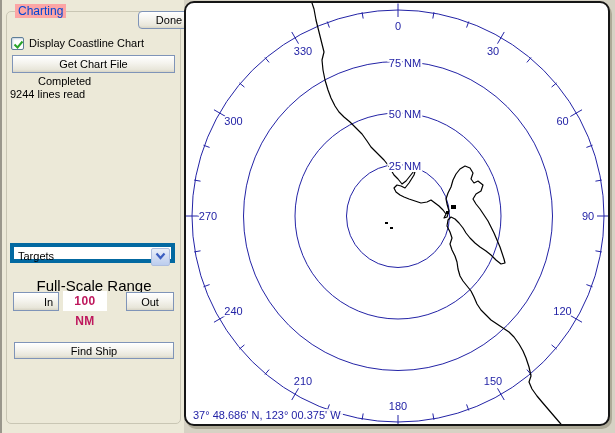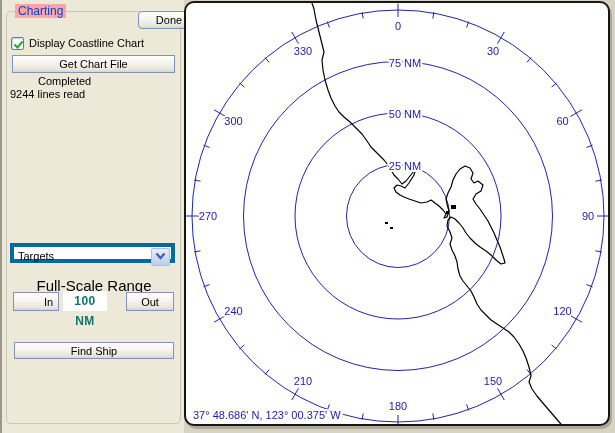--- a/index.html
+++ b/index.html
@@ -52,21 +52,21 @@
   .combo-value{position:absolute;left:4px;top:3px;font-size:11px;color:#000;}
   .combo-btn{
     position:absolute;right:1px;top:1px;width:17px;height:16px;
     border:1px solid #aebedf;border-radius:2px;
     background:linear-gradient(180deg,#e9eff9 0%,#d2ddf2 50%,#bccdee 100%);
   }
   .combo-btn svg{position:absolute;left:1px;top:3px;}
   .range-label{position:absolute;left:17px;top:277px;width:150px;text-align:center;font-size:15px;color:#000;}
   .range-value{
     position:absolute;left:61px;top:291px;width:44px;height:20px;box-sizing:border-box;
-    background:#ffffff;color:#0f766e;font-size:12px;font-weight:bold;
+    background:#ffffff;color:#be185d;font-size:12px;font-weight:bold;
     text-align:center;line-height:20px;letter-spacing:0.5px;
   }
   
   .chart-panel{
     position:absolute;left:184px;top:1px;width:426px;height:425px;box-sizing:border-box;
     background:#fff;border:2px solid #161616;border-radius:10px;
     box-shadow:2px 3px 0 rgba(140,135,115,0.55);
   }
   .chart-panel svg.radar{position:absolute;left:0;top:0;width:422px;height:421px;}
   .pos-readout{

